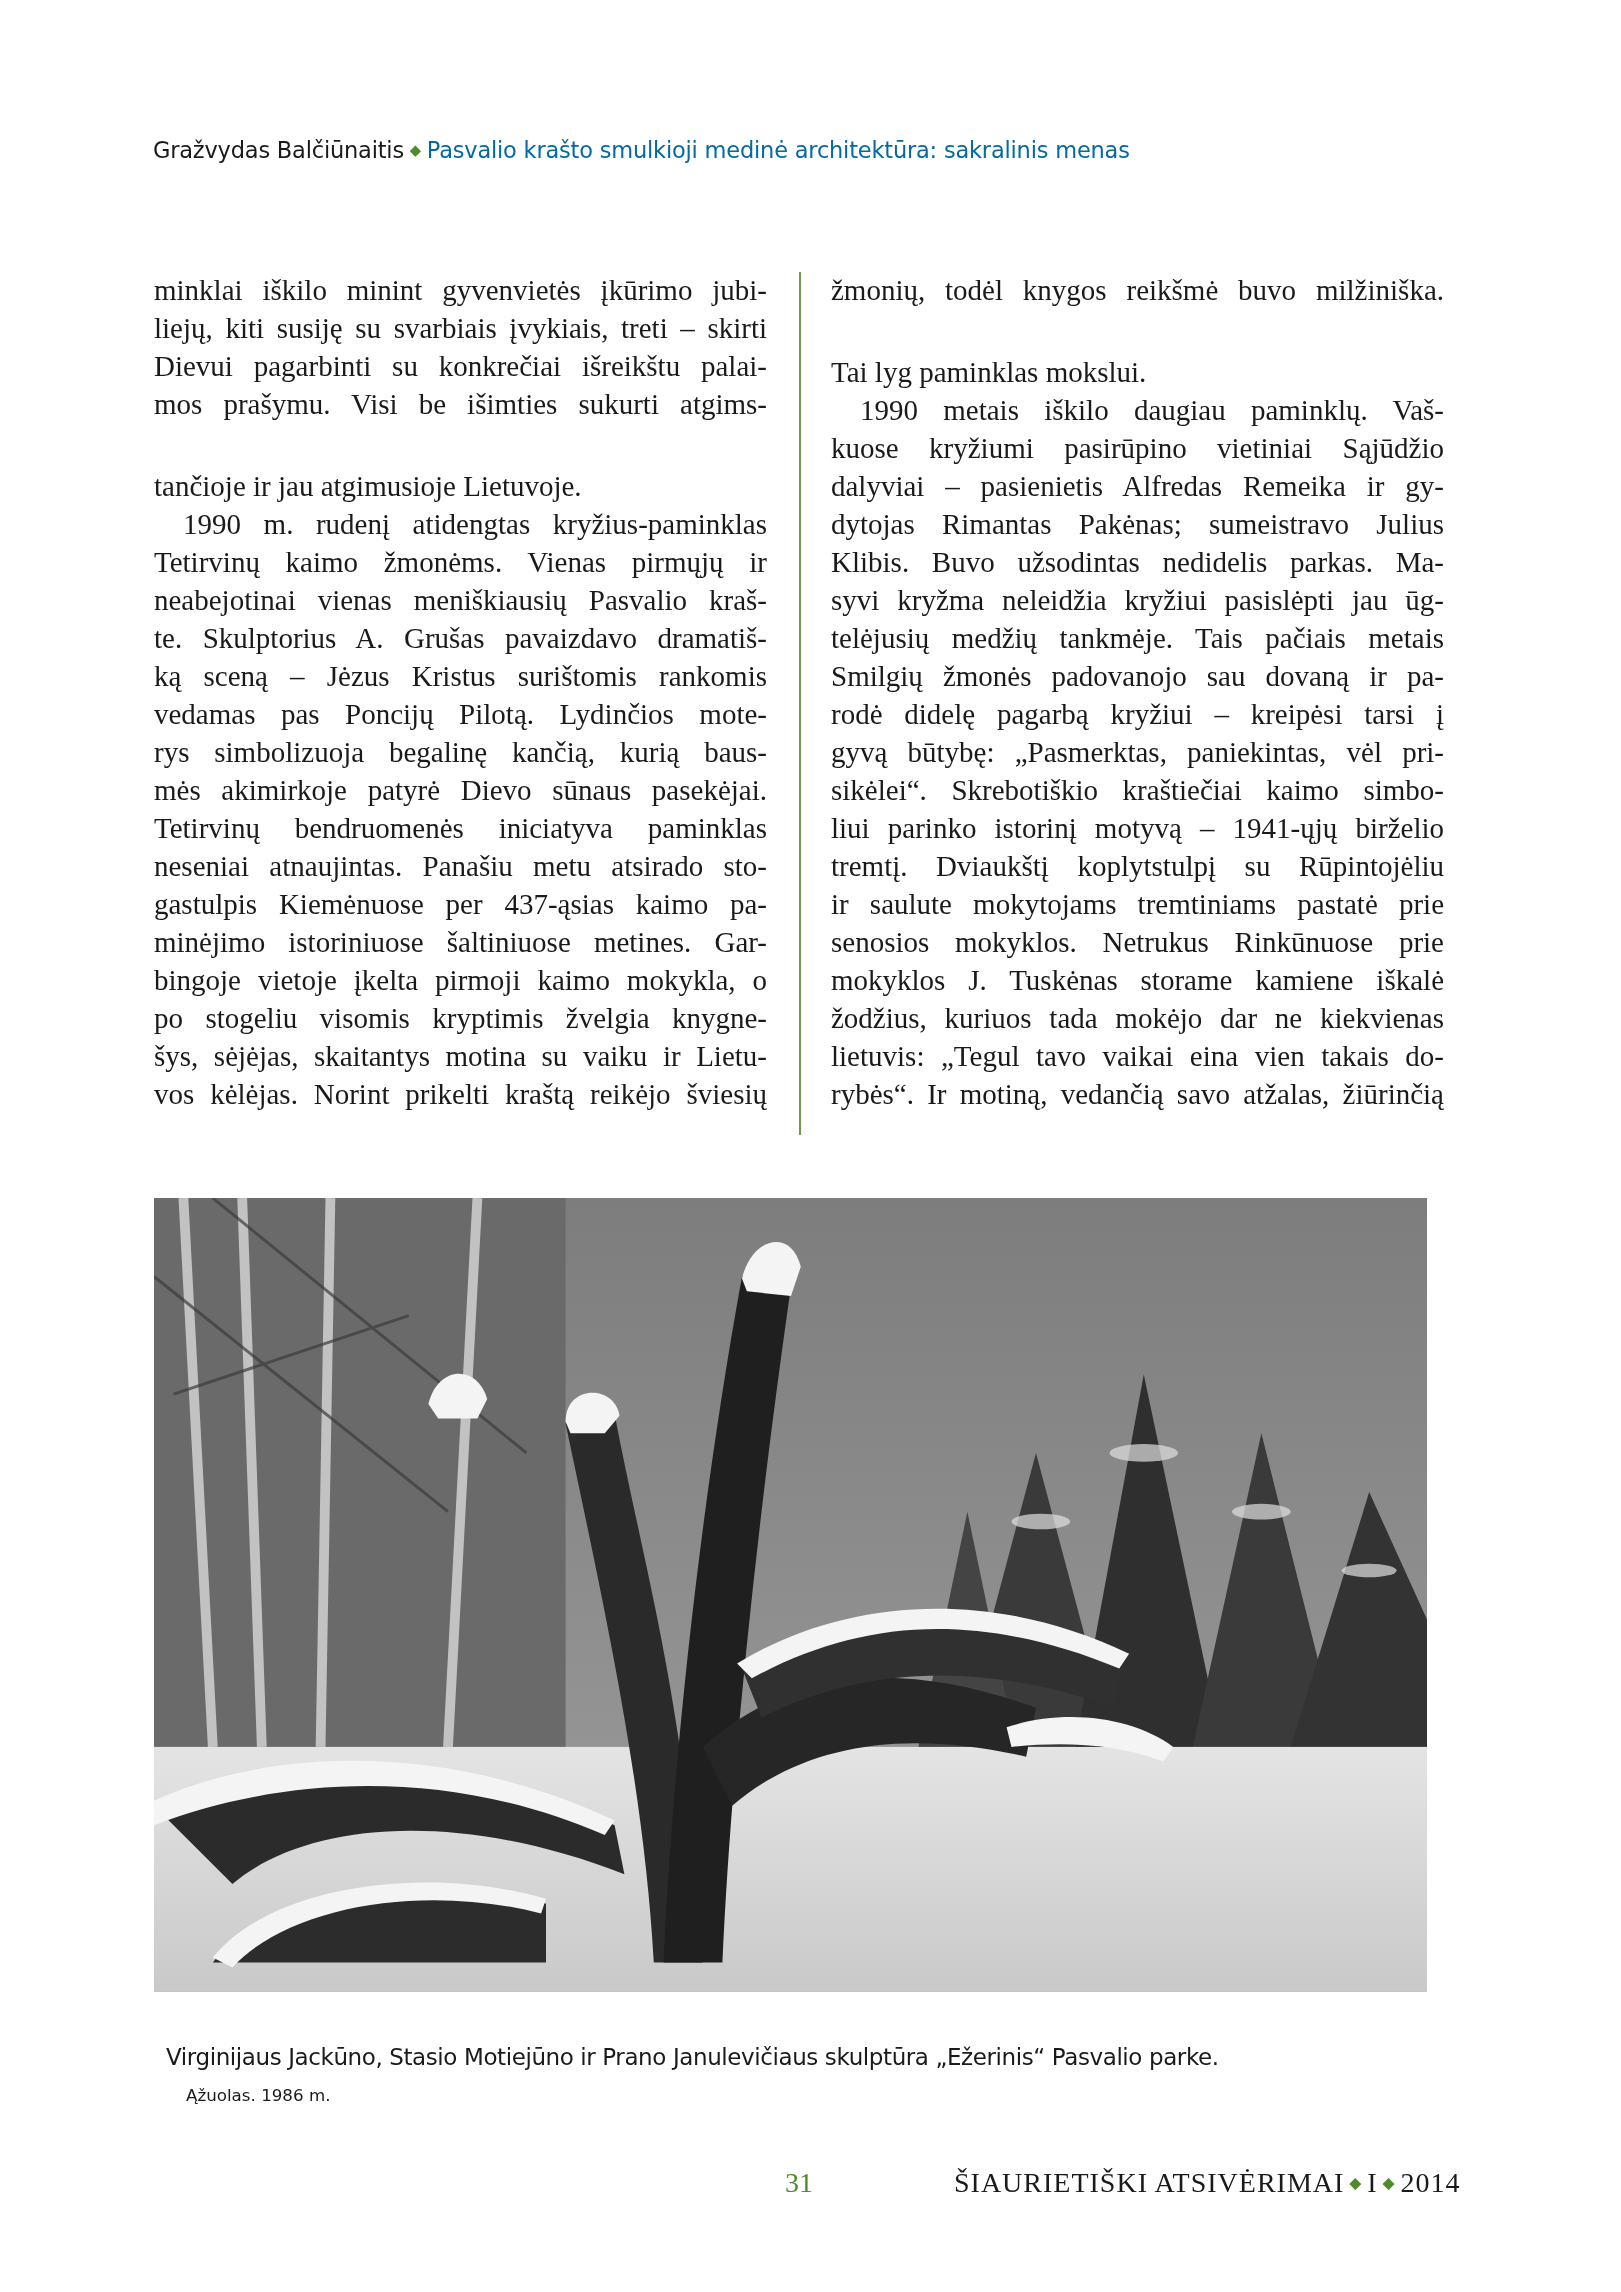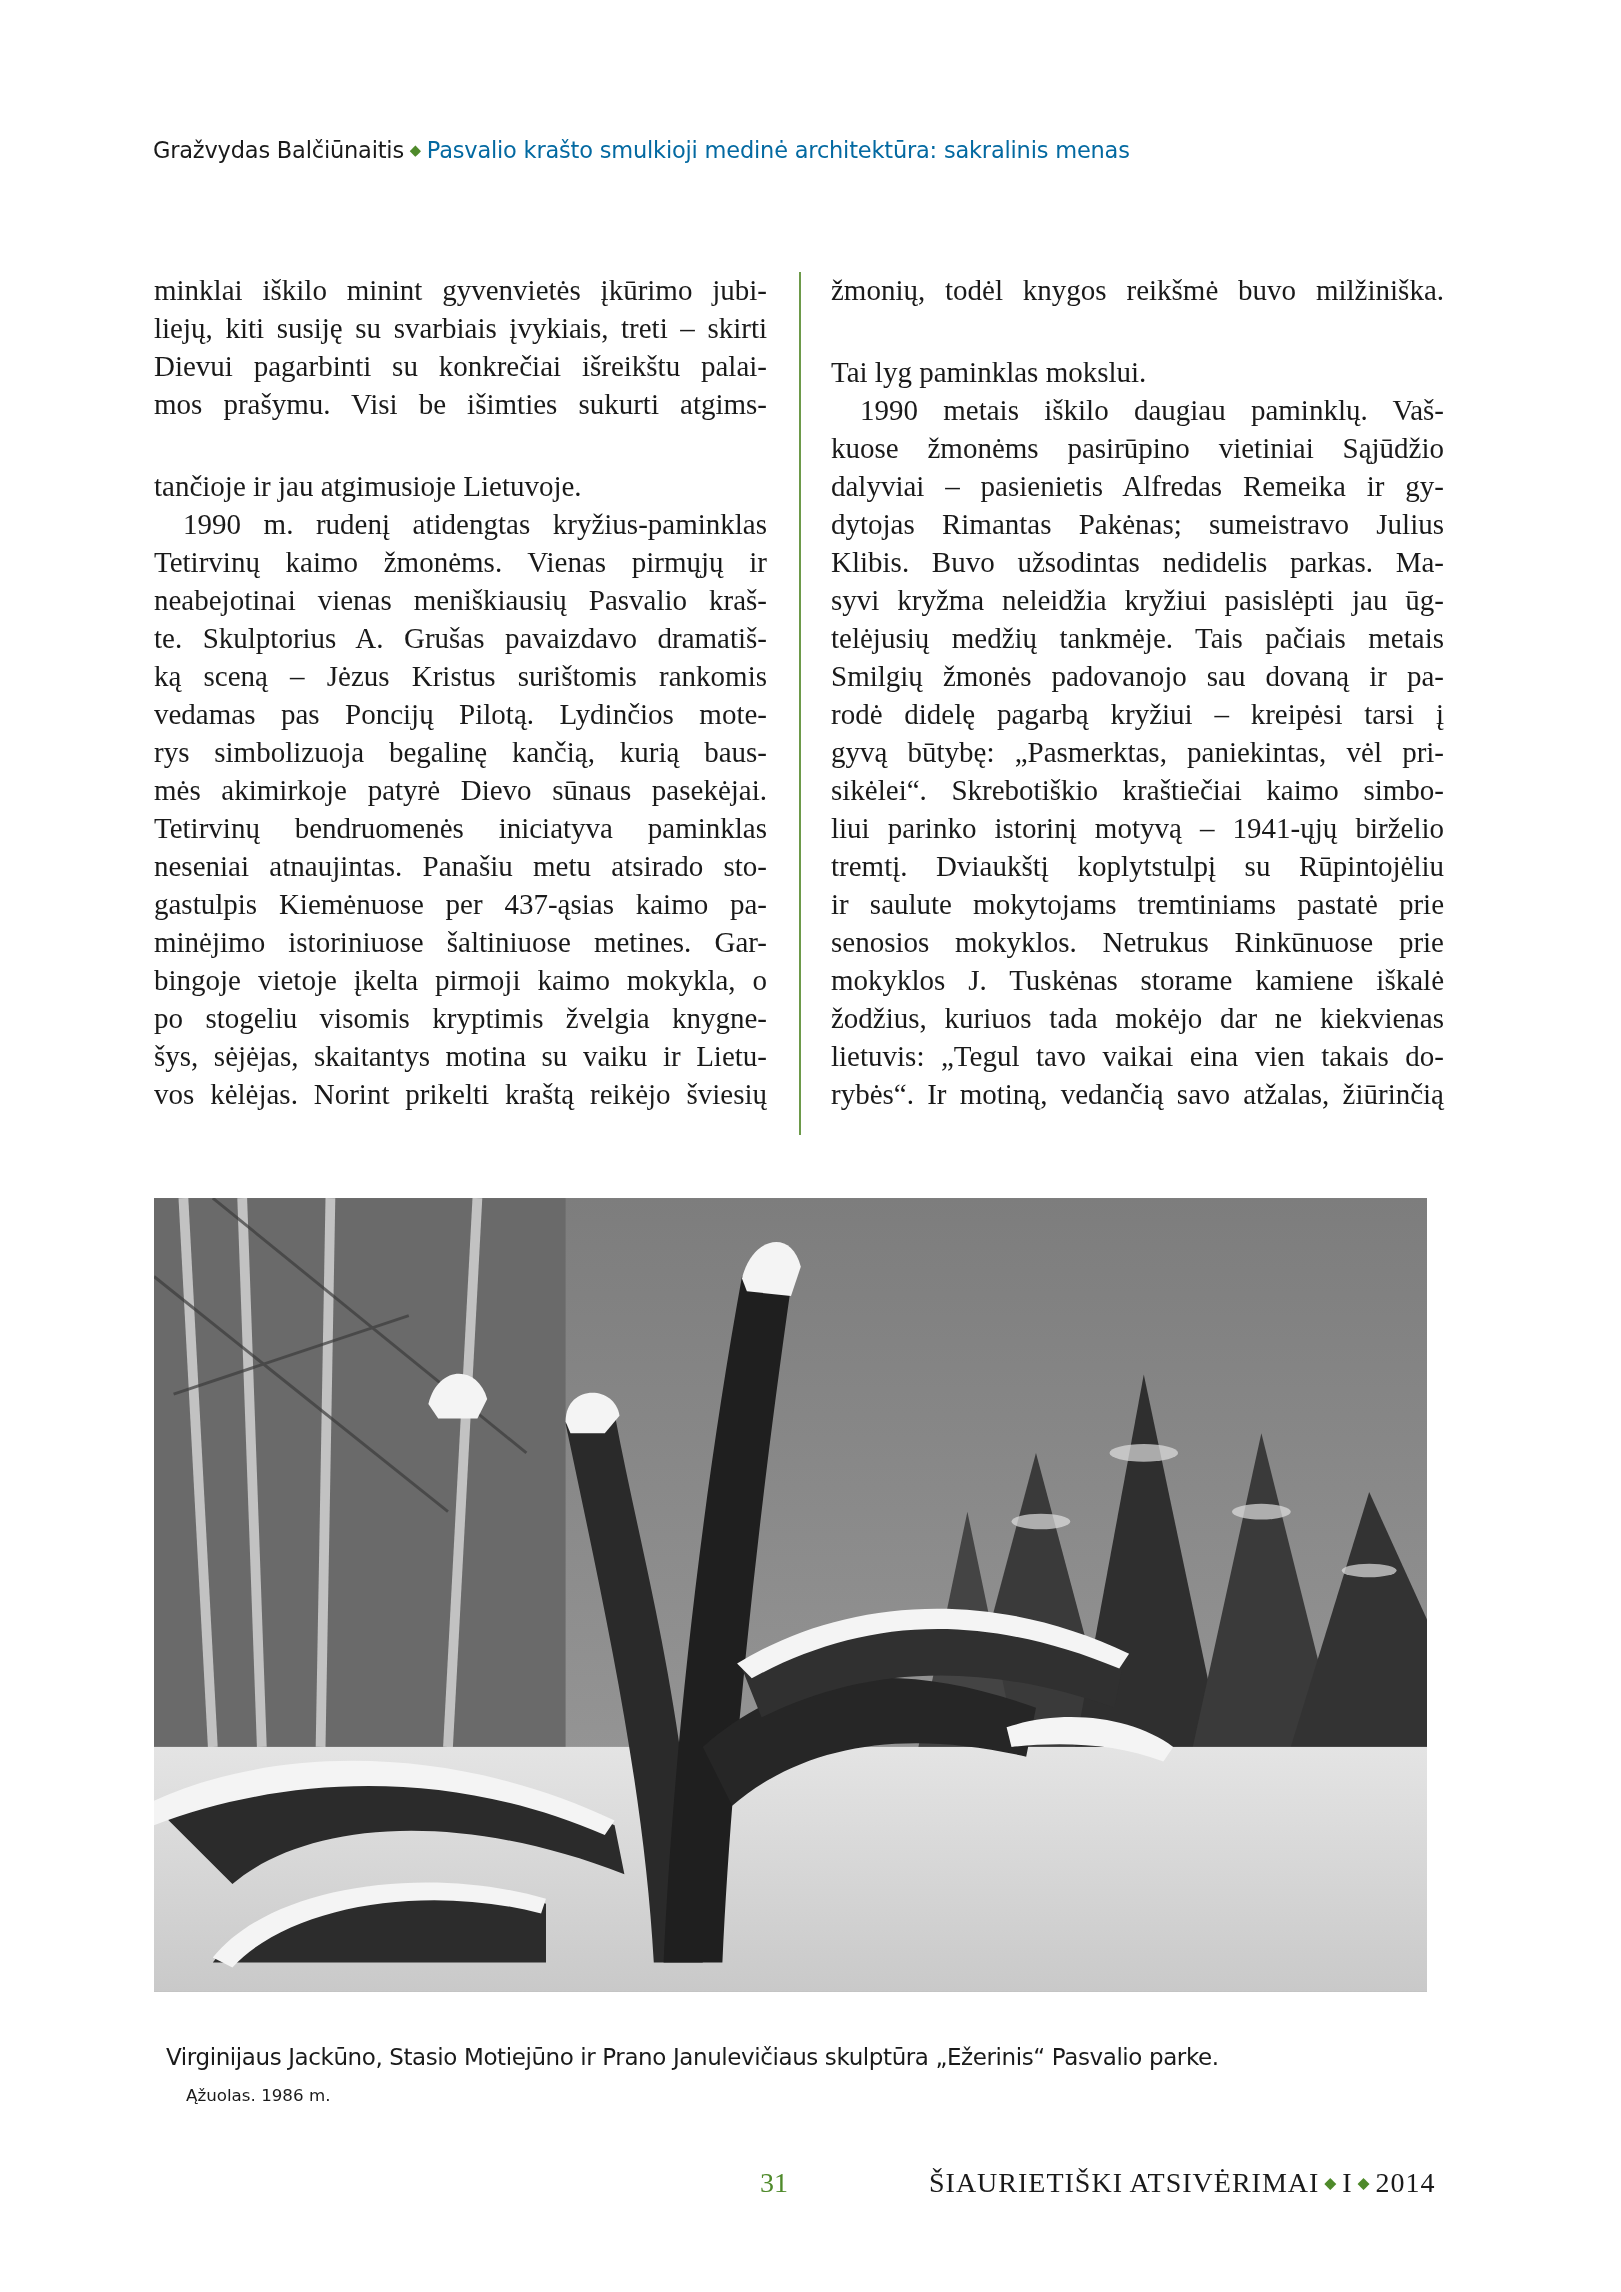--- a/index.html
+++ b/index.html
@@ -40,21 +40,21 @@
     font-family: "DejaVu Sans", sans-serif; font-size: 23px; letter-spacing: -0.4px;
     color: #1a1a1a; white-space: nowrap;
   }
   .caption-sub {
     position: absolute; left: 154px; top: 2085px;
     font-family: "DejaVu Sans", sans-serif; font-size: 16.7px; color: #1a1a1a; margin-left: 32px;
   }
 
   .footer {
     position: absolute; top: 2167px; font-family: "Liberation Serif", serif; font-size: 28px;
-    color: #1a1a1a; white-space: nowrap;
+    color: #1a1a1a; white-space: nowrap; margin-left: 25px;
   }
   .footer.pagenum { left: 760px; color: #4f8a2b; }
   .footer.journal { left: 929px; letter-spacing: 1px; }
   .footer .dia { color: #4f8a2b; font-size: 15.7px; margin: 0 4.9px; position: relative; top: -3.9px; }
 </style>
 </head>
 <body>
 
 <div class="running-head">
   <span>Gražvydas Balčiūnaitis</span><span class="sep">◆</span><span class="title">Pasvalio krašto smulkioji medinė architektūra: sakralinis menas</span>
@@ -83,21 +83,21 @@
   <span class="line">šys, sėjėjas, skaitantys motina su vaiku ir Lietu-</span>
   <span class="line">vos kėlėjas. Norint prikelti kraštą reikėjo šviesių</span>
 </div>
 
 <div class="col-divider"></div>
 
 <div class="col right">
   <span class="line">žmonių, todėl knygos reikšmė buvo milžiniška.</span>
   <span class="line last">Tai lyg paminklas mokslui.</span>
   <span class="line indent">1990 metais iškilo daugiau paminklų. Vaš-</span>
-  <span class="line">kuose žmonėms pasirūpino vietiniai Sąjūdžio</span>
+  <span class="line">kuose kryžiumi pasirūpino vietiniai Sąjūdžio</span>
   <span class="line">dalyviai – pasienietis Alfredas Remeika ir gy-</span>
   <span class="line">dytojas Rimantas Pakėnas; sumeistravo Julius</span>
   <span class="line">Klibis. Buvo užsodintas nedidelis parkas. Ma-</span>
   <span class="line">syvi kryžma neleidžia kryžiui pasislėpti jau ūg-</span>
   <span class="line">telėjusių medžių tankmėje. Tais pačiais metais</span>
   <span class="line">Smilgių žmonės padovanojo sau dovaną ir pa-</span>
   <span class="line">rodė didelę pagarbą kryžiui – kreipėsi tarsi į</span>
   <span class="line">gyvą būtybę: „Pasmerktas, paniekintas, vėl pri-</span>
   <span class="line">sikėlei“. Skrebotiškio kraštiečiai kaimo simbo-</span>
   <span class="line">liui parinko istorinį motyvą – 1941-ųjų birželio</span>

